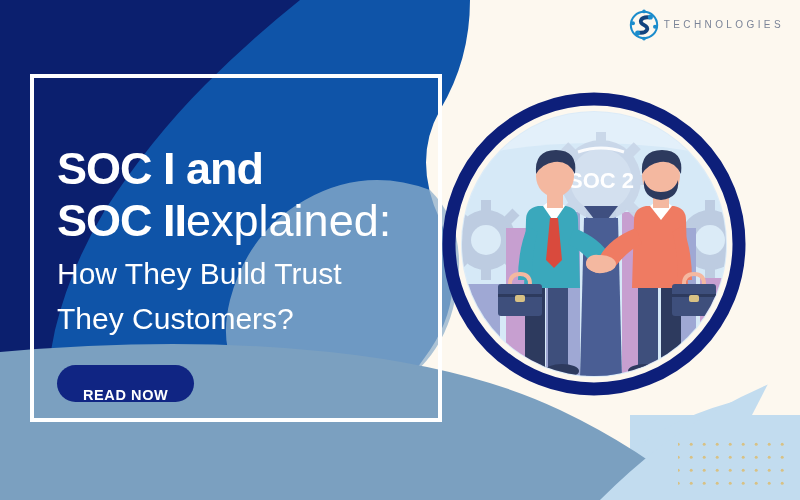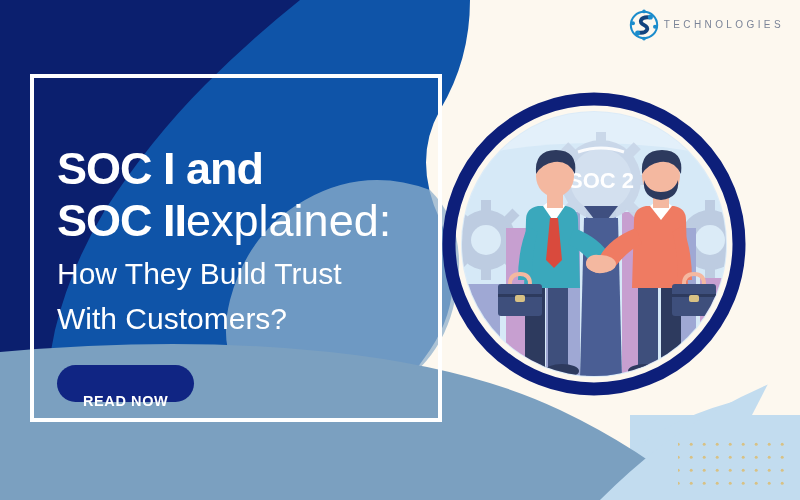--- a/index.html
+++ b/index.html
@@ -44,21 +44,21 @@
     font-size:30px;line-height:45px;font-weight:400;letter-spacing:0px;
     white-space:nowrap;
   }
   .l3{margin-top:4px;}
 
   
   #read-now{
     position:absolute;left:57px;top:365px;z-index:9;
     background:#102583;color:#ffffff;
     border:none;border-radius:22px;
-    padding:18px 26px;height:37px;line-height:37px;
+    padding:12px 26px;height:37px;line-height:37px;
     font-size:14.5px;font-weight:700;letter-spacing:0.6px;
     font-family:"Liberation Sans", sans-serif;
     cursor:pointer;
   }
 
   
   #logo{
     position:absolute;right:14px;top:8px;z-index:12;
     text-align:center;
   }
@@ -132,21 +132,21 @@
 
   <div id="frame"></div>
   <svg id="frame-mask-top" viewBox="0 0 70 16" width="70" height="16">
     <path d="M0 0 L70 0 L70 16 L0 16 Z" fill="none"></path>
   </svg>
 
   <div id="headline">
     <div class="l1">SOC I and</div>
     <div class="l2"><span>SOC II</span><span class="light">explained:</span></div>
     <div class="l3">How They Build Trust</div>
-    <div class="l4">With Customers?</div>
+    <div class="l4">They Customers?</div>
   </div>
 
   <button id="read-now">READ NOW</button>
 
   <div id="logo">
     <div id="logo-row">
       <svg id="logo-mark" viewBox="0 0 40 40">
         <circle cx="20" cy="20" r="15.5" fill="none" stroke="#1b8ccc" stroke-width="2.4"></circle>
         <path d="M26 11 C16 10, 13 17, 20 20 C27 23, 24 30, 14 29" fill="none" stroke="#13447e" stroke-width="4.6" stroke-linecap="round"></path>
         <circle cx="27.5" cy="10.5" r="3" fill="#1b8ccc"></circle>

